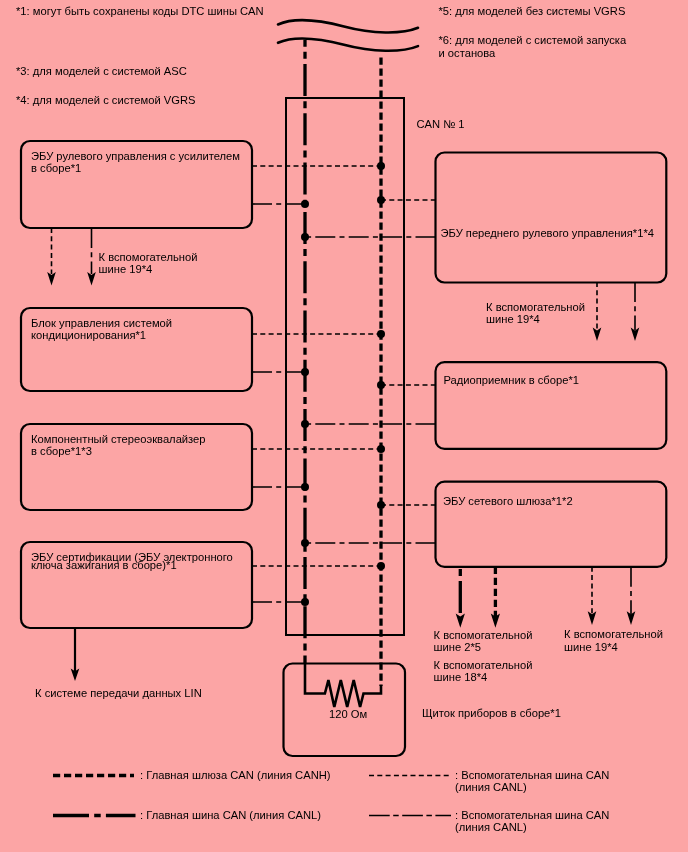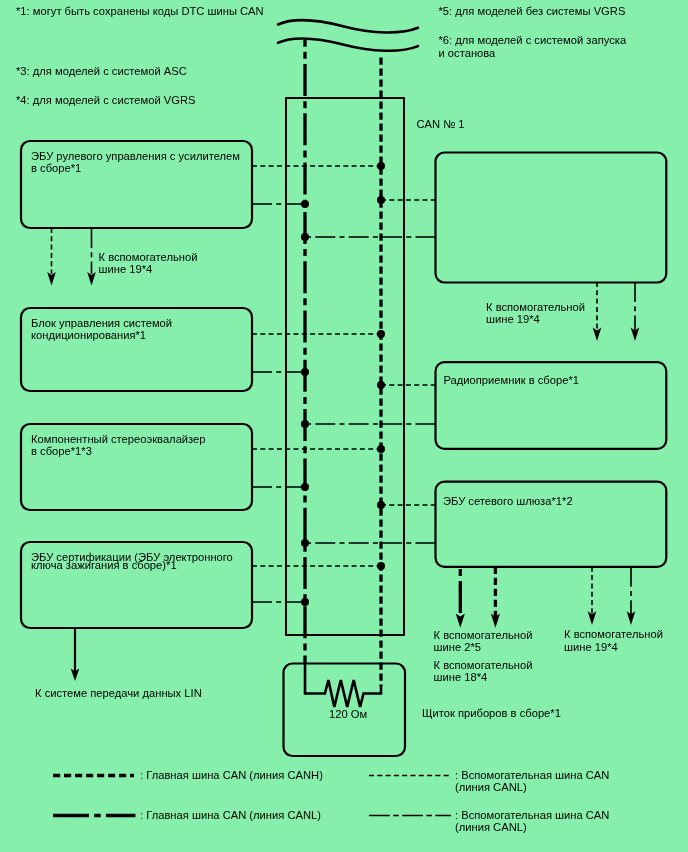--- a/index.html
+++ b/index.html
@@ -1,18 +1,18 @@
 <!DOCTYPE html>
 <html><head>
 <meta charset="utf-8">
 <style>
   html,body{margin:0;padding:0;background:#ffffff;}
   body{width:688px;height:852px;position:relative;
        font-family:"Liberation Sans",sans-serif;color:#000000;}
-  #page{position:absolute;left:0;top:0;width:688px;height:852px;overflow:hidden;background:#86efac;}
+  #page{position:absolute;left:0;top:0;width:688px;height:852px;overflow:hidden;background:#fca5a5;}
   svg.layer{position:absolute;left:0;top:0;width:688px;height:852px;}
   .txt{position:absolute;font-size:11.2px;line-height:12.7px;white-space:pre;color:#000;}
 </style>
 </head>
 <body>
 
 <div id="page">
   <svg class="layer" id="diagram" viewBox="0 0 688 852">
 <g>
 <path d="M278,24.5 C292,18.2 316,19.2 344,26.5 C372,34 402,34.5 418,27.8" fill="none" stroke="#000" stroke-width="2.6" stroke-linecap="round"></path>
@@ -107,34 +107,35 @@
   <div class="txt" style="left:438.5px;top:46.55px">и останова</div>
   <div class="txt" style="left:416.5px;top:118.35px">CAN № 1</div>
   <div class="txt" style="left:31px;top:149.75px">ЭБУ рулевого управления с усилителем</div>
   <div class="txt" style="left:31px;top:162.45px">в сборе*1</div>
   <div class="txt" style="left:31px;top:316.65px">Блок управления системой</div>
   <div class="txt" style="left:31px;top:329.35px">кондиционирования*1</div>
   <div class="txt" style="left:31px;top:432.65px">Компонентный стереоэквалайзер</div>
   <div class="txt" style="left:31px;top:445.35px">в сборе*1*3</div>
   <div class="txt" style="left:31px;top:550.65px">ЭБУ сертификации (ЭБУ электронного</div>
   <div class="txt" style="left:31px;top:559px">ключа зажигания в сборе)*1</div>
+  <div class="txt" style="left:440.5px;top:227.45px">ЭБУ переднего рулевого управления*1*4</div>
   <div class="txt" style="left:443.5px;top:374.15px">Радиоприемник в сборе*1</div>
   <div class="txt" style="left:443px;top:494.65px">ЭБУ сетевого шлюза*1*2</div>
   <div class="txt" style="left:98.5px;top:250.55px">К вспомогательной</div>
   <div class="txt" style="left:98.5px;top:263.25px">шине 19*4</div>
   <div class="txt" style="left:35px;top:686.85px">К системе передачи данных LIN</div>
   <div class="txt" style="left:486px;top:300.55px">К вспомогательной</div>
   <div class="txt" style="left:486px;top:313.25px">шине 19*4</div>
   <div class="txt" style="left:433.5px;top:628.85px">К вспомогательной</div>
   <div class="txt" style="left:433.5px;top:641.45px">шине 2*5</div>
   <div class="txt" style="left:433.5px;top:658.85px">К вспомогательной</div>
   <div class="txt" style="left:433.5px;top:671.45px">шине 18*4</div>
   <div class="txt" style="left:564px;top:628.05px">К вспомогательной</div>
   <div class="txt" style="left:564px;top:640.75px">шине 19*4</div>
   <div class="txt" style="left:329px;top:707.85px">120 Ом</div>
   <div class="txt" style="left:422px;top:707.35px">Щиток приборов в сборе*1</div>
-  <div class="txt" style="left:140px;top:768.65px">: Главная шина CAN (линия CANH)</div>
+  <div class="txt" style="left:140px;top:768.65px">: Главная шлюза CAN (линия CANH)</div>
   <div class="txt" style="left:140px;top:808.65px">: Главная шина CAN (линия CANL)</div>
   <div class="txt" style="left:455px;top:768.65px">: Вспомогательная шина CAN</div>
   <div class="txt" style="left:455px;top:781.35px">(линия CANL)</div>
   <div class="txt" style="left:455px;top:808.65px">: Вспомогательная шина CAN</div>
   <div class="txt" style="left:455px;top:821.35px">(линия CANL)</div>
 </div>
 
 </body></html>

